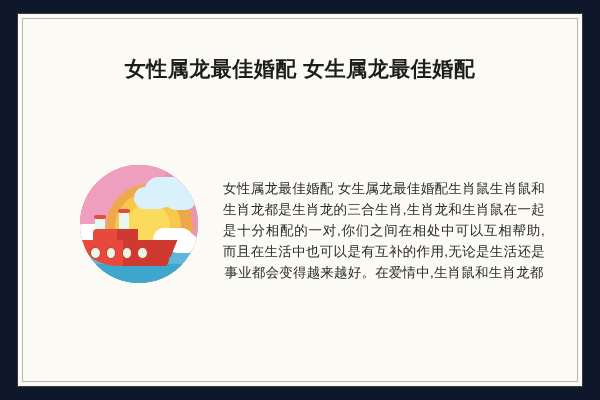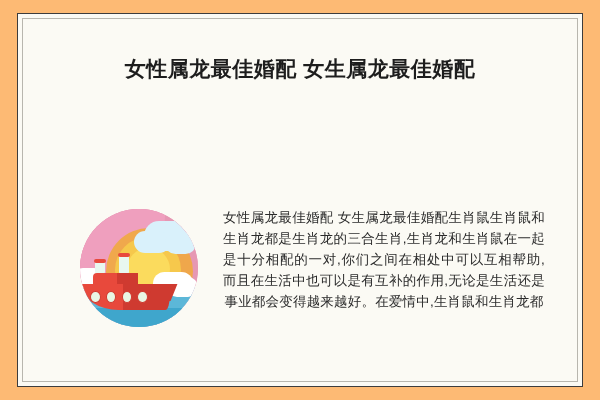--- a/index.html
+++ b/index.html
@@ -13,21 +13,21 @@
   body {
     background: #faf9f3;
     font-family: "Liberation Sans", "DejaVu Sans", sans-serif;
   }
 
   
   #page-root {
     position: relative;
     width: 600px;
     height: 400px;
-    background: #fdba74;
+    background: #0f172a;
   }
 
   .frame-outer {
     position: absolute;
     left: 17px;
     top: 13px;
     right: 17px;
     bottom: 13px;
     border: 1px solid #3c3c3c;
     background: #fbfaf4;
@@ -62,22 +62,21 @@
     white-space: nowrap;
   }
 
   
   .content-row {
     position: absolute;
     left: 36px;
     right: 26px;
     top: 128px;
     display: flex;
-    align-items: center;
-    margin-top: 44px;
+    align-items: flex-end;
   }
 
   
   .illus-cell {
     width: 160px;
     flex: 0 0 160px;
     display: flex;
     justify-content: center;
     padding-top: 18px;
   }

